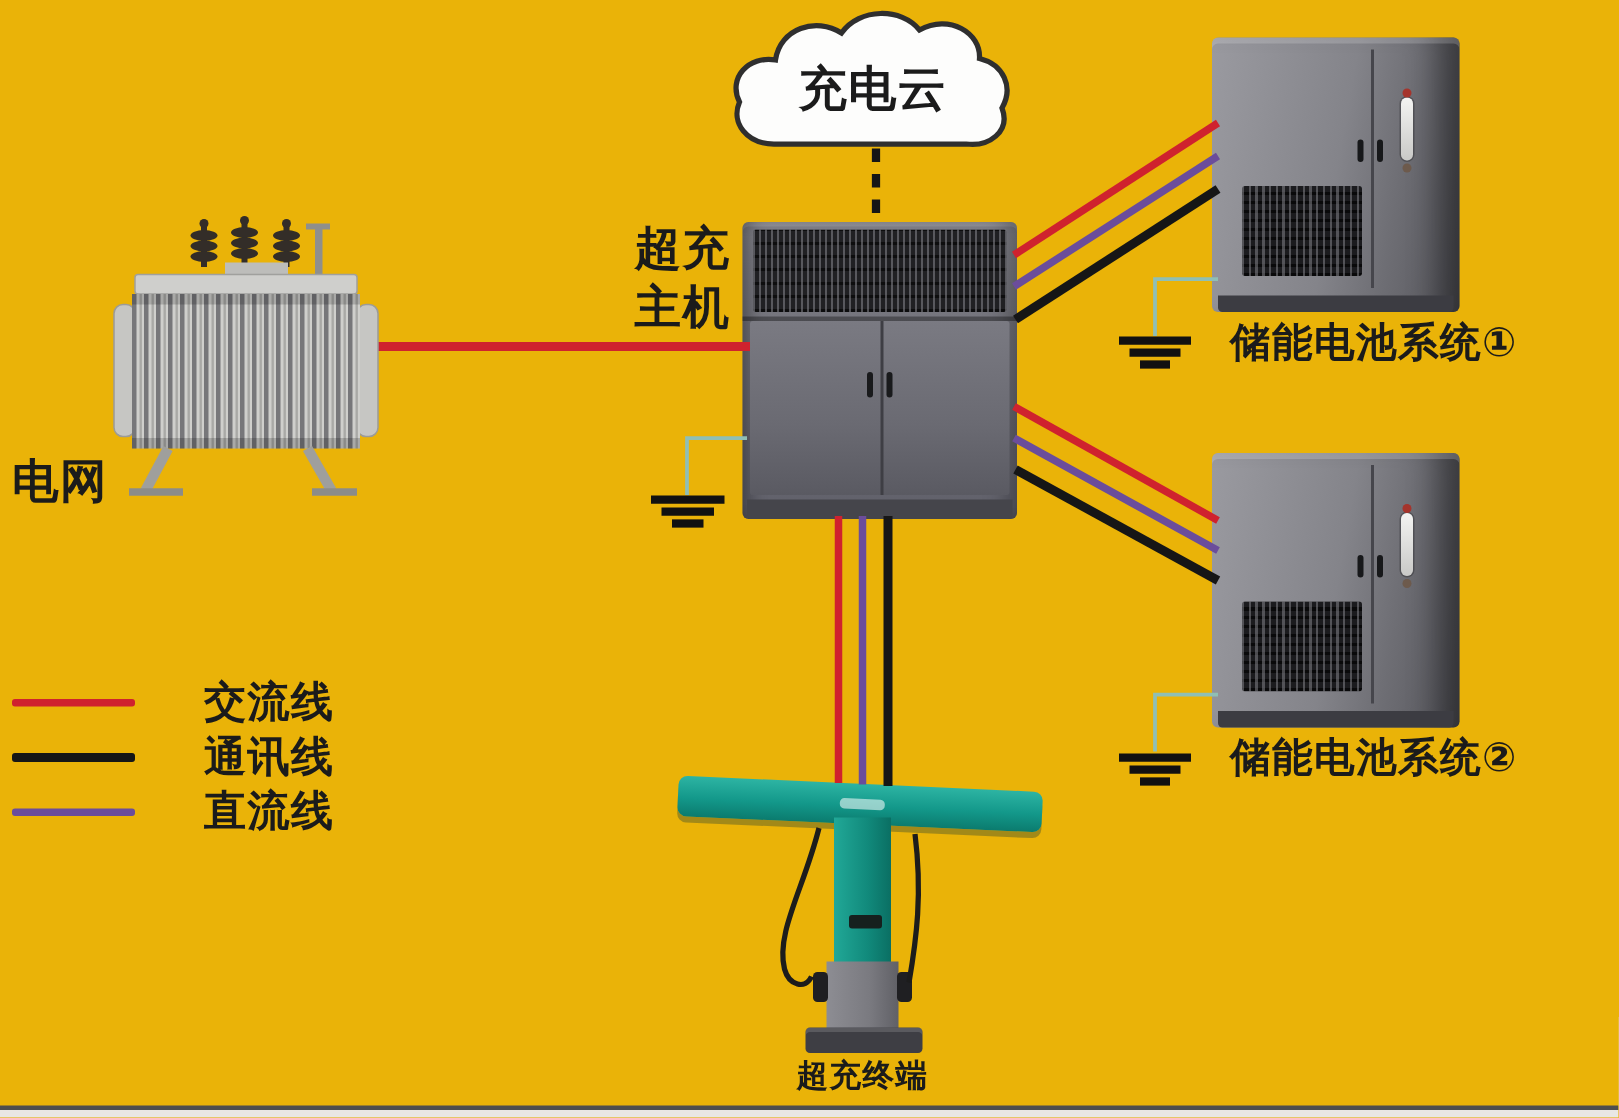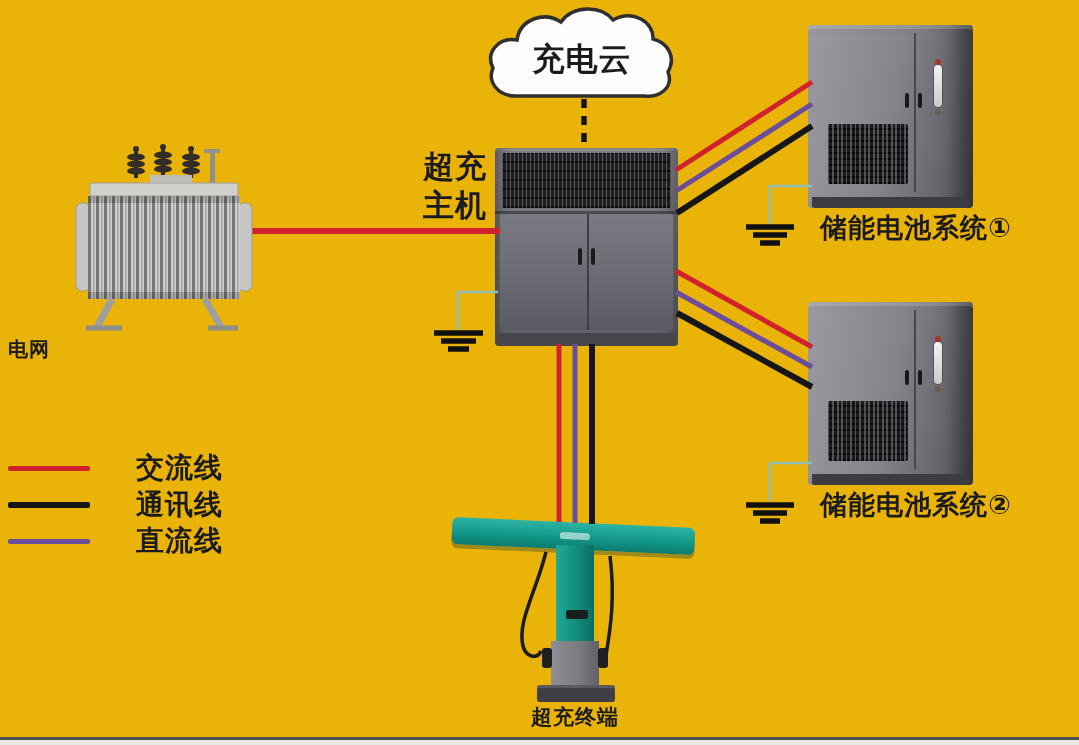--- a/index.html
+++ b/index.html
@@ -200,21 +200,21 @@
     </g>
 
     <path d="M 546 552 C 536 592 517 622 523 646 C 526 657 537 660 541 651" fill="none" stroke-width="3.5" stroke="#1c1c1c"></path>
     <path d="M 610 556 C 615 596 611 626 606 655" fill="none" stroke-width="3.5" stroke="#1c1c1c"></path>
   </svg>
 
   <div class="label" style="left:512px;top:38px;width:140px;text-align:center;font-size:32px;">充电云</div>
 
   <div class="label" style="left:420px;top:147px;width:70px;text-align:center;font-size:31px;line-height:1.25;">超充主机</div>
 
-  <div class="label" style="left:8px;top:336px;font-size:20px;">电网</div>
+  <div class="label" style="left:8px;top:300px;font-size:31px;">电网</div>
 
   <div class="label" style="left:820px;top:487px;font-size:27px;">储能电池系统②</div>
 
   <div class="label" style="left:820px;top:210px;font-size:27px;">储能电池系统①</div>
 
   <div class="label" style="left:455px;top:703px;width:240px;text-align:center;font-size:21px;">超充终端</div>
 
   <div class="legend">
     <div class="legend-row">
       <div class="legend-swatch" style="background: rgb(207, 34, 46);"></div>

